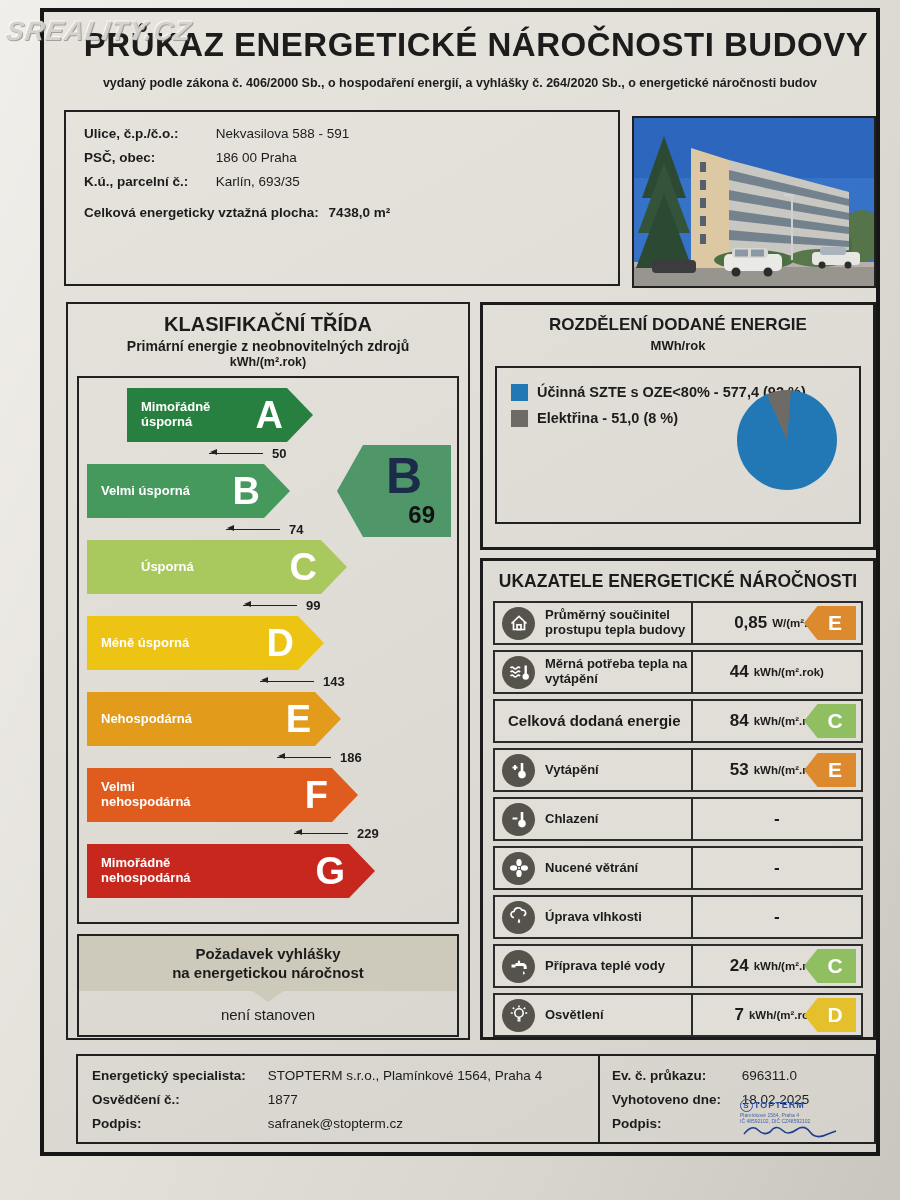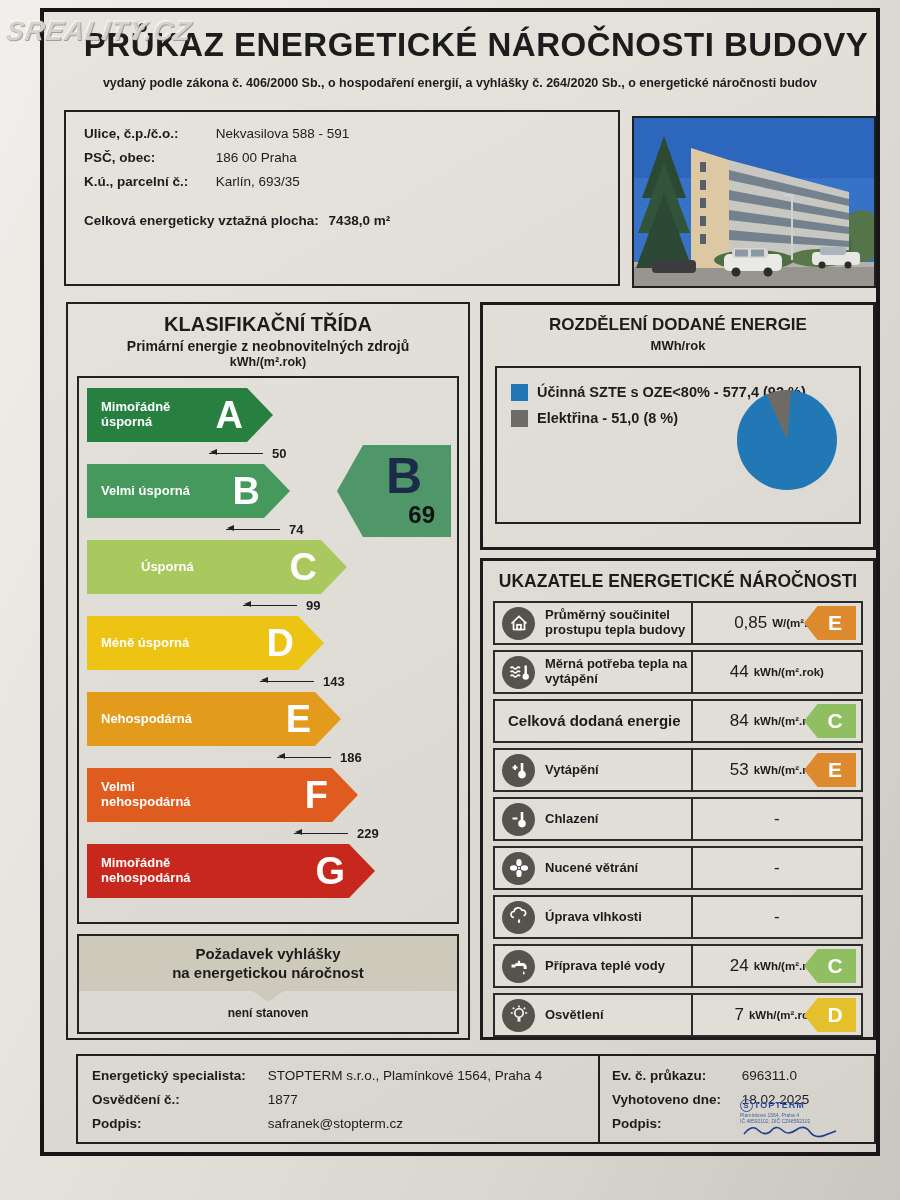--- a/index.html
+++ b/index.html
@@ -24,21 +24,21 @@
   
   .header-title{position:absolute;left:16px;top:14px;width:100%;text-align:center;
     font-size:33px;font-weight:bold;letter-spacing:0.5px;}
   .header-sub{position:absolute;left:0;top:64px;width:100%;text-align:center;
     font-size:12.5px;font-weight:bold;}
   
   .info-box{position:absolute;left:20px;top:98px;width:556px;height:176px;
     border:2.5px solid #202020;padding:14px 0 0 18px;box-sizing:border-box;}
   .info-row{margin-bottom:9px;font-size:13.5px;}
   .info-label{display:inline-block;width:128px;font-weight:bold;}
-  .info-area{margin-top:24px;font-size:13.5px;font-weight:bold;}
+  .info-area{margin-top:16px;font-size:13.5px;font-weight:bold;}
   .info-area .v{margin-left:6px;}
   .photo-box{position:absolute;left:588px;top:104px;width:244px;height:172px;
     border:2.5px solid #202020;box-sizing:border-box;background:#fff;overflow:hidden;}
   
   .left-panel{position:absolute;left:22px;top:290px;width:404px;height:738px;
     border:2.5px solid #202020;box-sizing:border-box;text-align:center;}
   .lp-title{margin-top:9px;font-size:20px;font-weight:bold;}
   .lp-sub{margin-top:2px;font-size:14px;font-weight:bold;}
   .lp-unit{margin-top:1px;font-size:12.5px;font-weight:bold;}
   .bars-box{margin:7px auto 0;width:382px;border:2px solid #222;box-sizing:border-box;
@@ -65,21 +65,21 @@
     display:flex;flex-direction:column;align-items:center;justify-content:center;
     padding-left:20px;box-sizing:border-box;}
   .big-arrow .L{font-size:50px;font-weight:bold;color:#1c2b4a;line-height:0.95;}
   .big-arrow .V{font-size:24px;font-weight:bold;color:#111;align-self:flex-end;
     margin-right:16px;margin-top:0px;}
   .req-box{margin:10px auto 0;width:382px;border:2px solid #222;box-sizing:border-box;}
   .req-head{background:#cdc9bb;padding:9px 0 8px;font-size:15px;font-weight:bold;line-height:1.25;}
   .req-notch{width:0;height:0;margin:-1px auto 0;
     border-left:17px solid transparent;border-right:17px solid transparent;
     border-top:12px solid #cdc9bb;}
-  .req-val{padding:4px 0 12px;font-size:12px;font-weight:bold;}
+  .req-val{padding:4px 0 12px;font-size:15px;font-weight:normal;}
   
   .rt-panel{position:absolute;left:436px;top:290px;width:396px;height:248px;
     border:3px solid #1c1c1c;box-sizing:border-box;text-align:center;}
   .rt-title{margin-top:10px;font-size:17px;font-weight:bold;}
   .rt-unit{margin-top:3px;font-size:13px;font-weight:bold;}
   .legend-box{margin:13px 12px 0;border:2px solid #222;height:158px;position:relative;
     box-sizing:border-box;padding:16px 0 0 14px;text-align:left;}
   .legend-item{display:flex;align-items:flex-start;margin-bottom:9px;}
   .legend-sq{width:17px;height:17px;flex:0 0 17px;margin-right:9px;margin-top:0px;}
   .legend-txt{font-size:14.5px;font-weight:bold;line-height:1.15;}
@@ -92,21 +92,21 @@
   .ind-row{height:44px;margin-bottom:5px;border:2px solid #2b2b2b;background:#e1ded7;
     display:flex;align-items:stretch;box-sizing:border-box;}
   .ind-left{width:54%;display:flex;align-items:center;gap:10px;padding-left:7px;
     border-right:2px solid #2b2b2b;box-sizing:border-box;}
   .icon-circle{width:33px;height:33px;border-radius:50%;background:#56534d;flex:0 0 33px;
     display:flex;align-items:center;justify-content:center;}
   .icon-circle svg{width:24px;height:24px;}
   .ind-label{font-size:13px;font-weight:bold;line-height:1.12;}
   .ind-label.big{font-size:15px;padding-left:6px;}
   .ind-right{flex:1;position:relative;display:flex;align-items:center;justify-content:center;}
-  .ind-value{font-size:17px;font-weight:normal;}
+  .ind-value{font-size:17px;font-weight:bold;}
   .ind-unit{font-size:11.5px;font-weight:bold;margin-left:5px;}
   .badge{position:absolute;right:5px;top:50%;transform:translateY(-50%);
     width:52px;height:34px;clip-path:polygon(26% 0,100% 0,100% 100%,26% 100%,0 50%);
     color:#fff;font-size:21px;font-weight:bold;display:flex;align-items:center;
     justify-content:center;padding-left:10px;box-sizing:border-box;}
   
   .foot-left{position:absolute;left:32px;top:1042px;width:524px;height:90px;
     border:2.5px solid #202020;box-sizing:border-box;padding:12px 0 0 14px;}
   .foot-right{position:absolute;left:554px;top:1042px;width:278px;height:90px;
     border:2.5px solid #202020;box-sizing:border-box;padding:12px 0 0 12px;}
@@ -194,21 +194,21 @@
     </svg>
   </div>
 
   <div class="left-panel">
     <div class="lp-title">KLASIFIKAČNÍ TŘÍDA</div>
     <div class="lp-sub">Primární energie z neobnovitelných zdrojů</div>
     <div class="lp-unit">kWh/(m².rok)</div>
 
     <div class="bars-box">
       <div class="class-row row-0">
-        <div class="bar" style="background: rgb(39, 128, 63);">
+        <div class="bar" style="background: rgb(39, 128, 63); margin-left: 40px;">
           <span class="bar-label">Mimořádně úsporná</span>
           <span class="bar-letter">A</span>
         </div>
         <div class="threshold">
             <span class="th-line"></span>
             <span class="th-num">50</span>
           </div>
       </div>
       <div class="class-row row-1">
         <div class="bar" style="background: rgb(69, 153, 93);">

